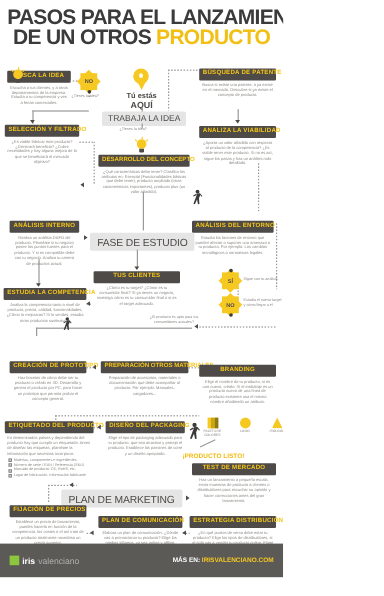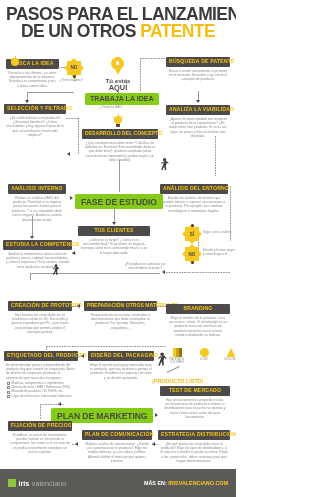--- a/index.html
+++ b/index.html
@@ -44,23 +44,23 @@
     font-size: 3.35px;
     line-height: 4.4px;
     text-align: center;
     padding: 2px 2px 0 2px;
   }
   .body-txt.left { text-align: left; }
 
   
   .banner {
     position: absolute;
-    background: #84cc16;
+    background: #e5e5e5;
     color: #4d4a47;
-    font-weight: bold;
+    font-weight: normal;
     text-align: center;
     white-space: nowrap;
     border-radius: 1.5px;
   }
   .banner.big { font-size: 8.6px; padding: 2.6px 6px; letter-spacing: -0.1px; text-align: center; }
   .banner.mid { font-size: 7.1px; padding: 2.2px 5px; }
 
   
   .pin { position: absolute; width: 13px; height: 18px; }
   .pin .head {
@@ -159,21 +159,21 @@
   .ckrow .t { font-size: 3.1px; line-height: 3.6px; color: #8c8a87; }
 
   
   .listo {
     position: absolute; color: #f2bb12; font-weight: bold;
     font-size: 5.4px; white-space: nowrap;
   }
 
   
   .footer {
-    position: absolute; left: 0; bottom: 0; width: 236px; height: 28px;
+    position: absolute; left: 0; bottom: 16px; width: 236px; height: 28px;
     background: #5c5a57; display: flex; align-items: center;
     justify-content: space-between; padding: 13px 8px;
   }
   .logo { display: flex; align-items: center; gap: 2.5px; }
   .logo .mark { width: 8px; height: 8px; background: #8cc63e; }
   .logo .t1 { color: #ffffff; font-weight: bold; font-size: 7.2px; }
   .logo .t2 { color: #b0aeab; font-size: 7.2px; }
   .more { font-size: 5.4px; font-weight: bold; color: #ffffff; white-space: nowrap; }
   .more .url { color: #f6c822; }
 
@@ -181,21 +181,21 @@
     position: absolute; font-size: 3.1px; color: #8c8a87; line-height: 3.8px;
   }
 </style>
 </head>
 <body>
 
 <div class="page">
 
   <div class="title-wrap">
     <div class="title-l1">PASOS PARA EL LANZAMIENTO</div>
-    <div class="title-l2"><span>DE UN OTROS </span><span class="accent">PATENTE</span></div>
+    <div class="title-l2"><span>DE UN OTROS </span><span class="accent">PRODUCTO</span></div>
   </div>
 
   <div class="pin" style="left:111px; top:57px;">
     <div class="head"></div>
       <div class="hole"></div>
       <div class="tail"></div>
   </div>
   <div class="youarehere" style="left:92px; top:77px; width:52px;">
     <div class="l1">Tú estás</div>
     <div class="l2">AQUÍ</div>

